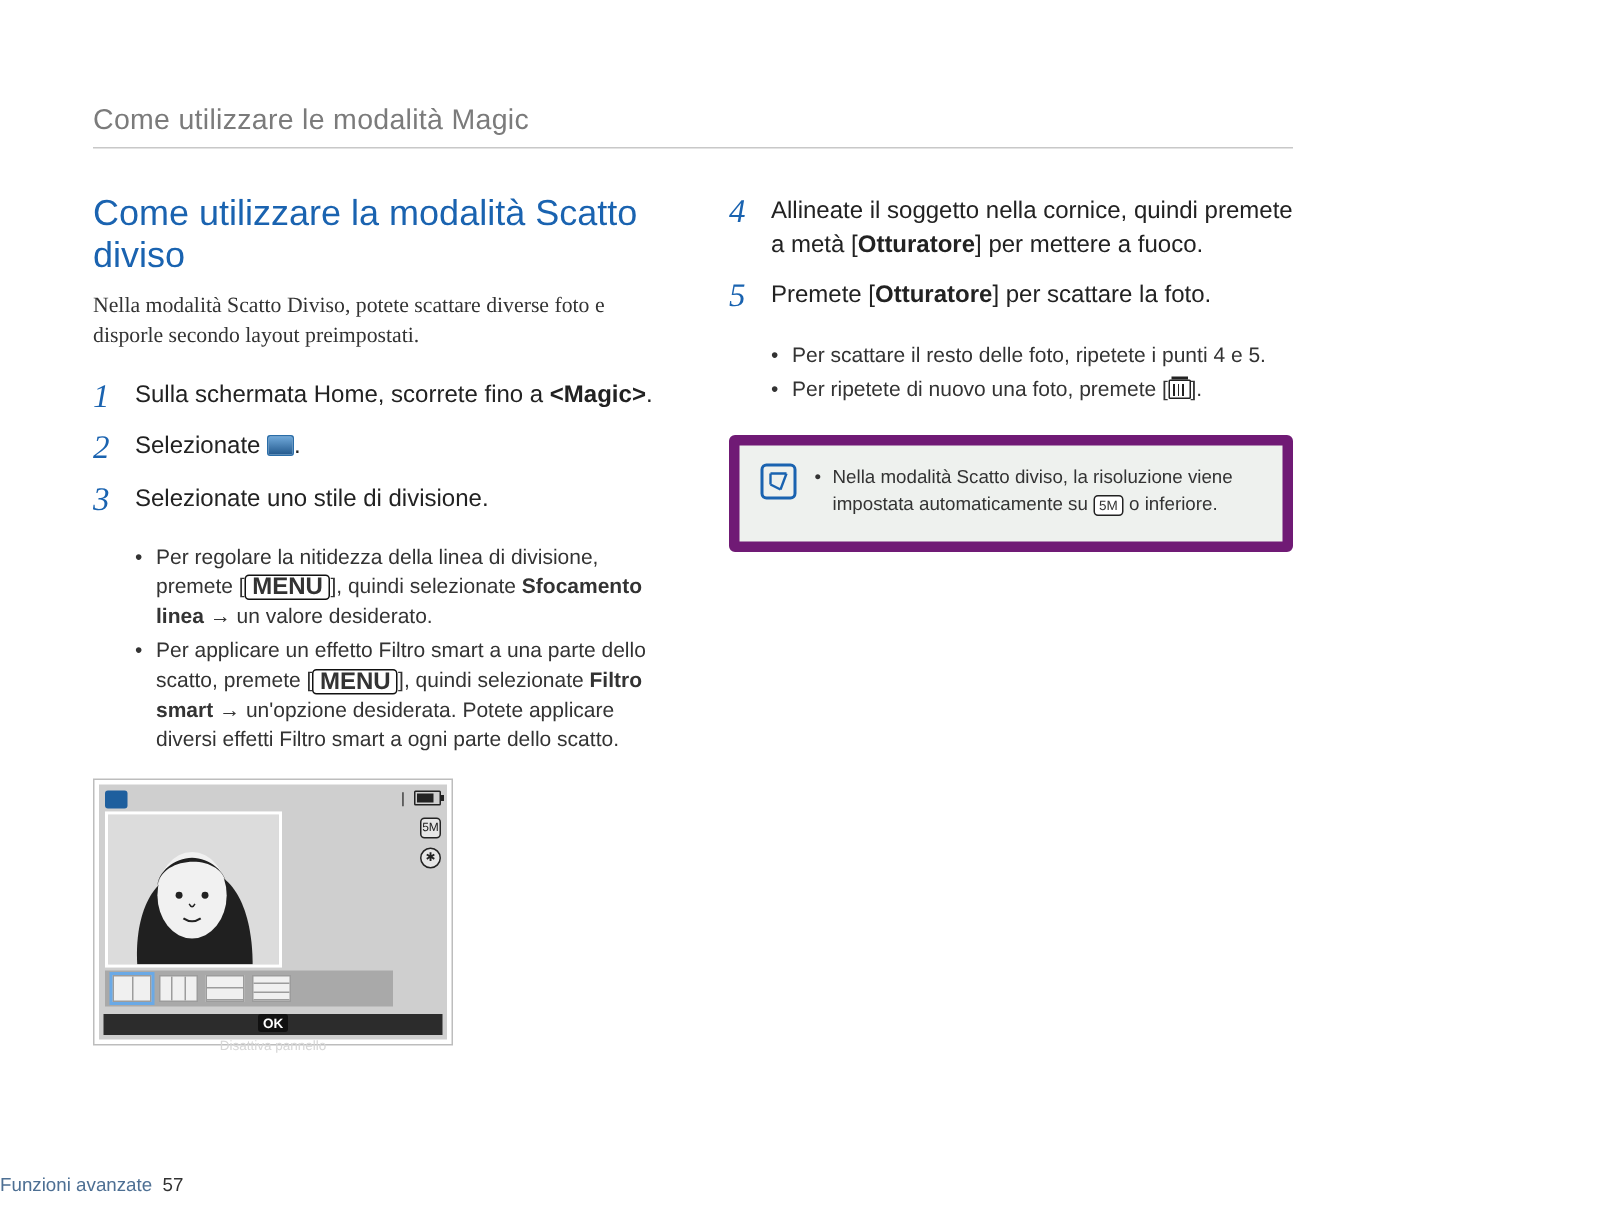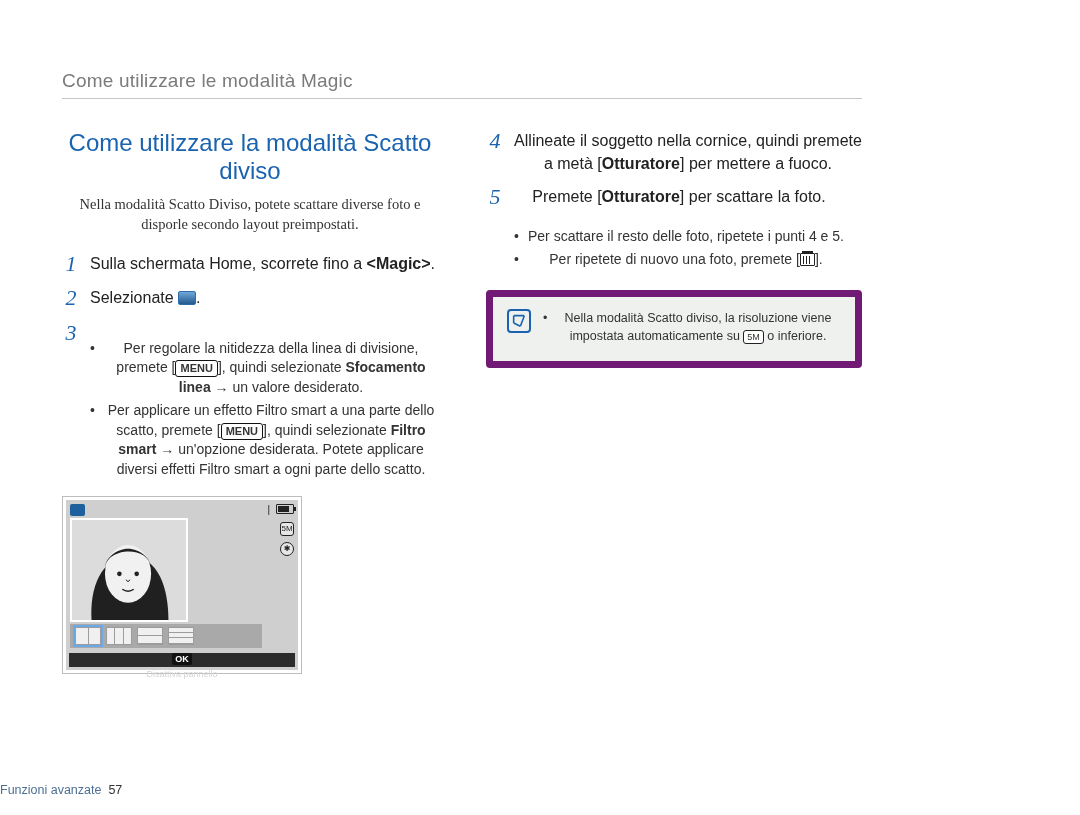--- a/index.html
+++ b/index.html
@@ -5,35 +5,35 @@
   * { box-sizing: border-box; margin: 0; padding: 0; }
   html, body { width: 1080px; height: 815px; background: #fff; }
   body { font-family: Arial, Helvetica, sans-serif; color: #222; position: relative; }
 
   .page { position: relative; width: 924px; height: 815px; padding: 70px 62px 40px 62px; }
 
   .breadcrumb { color: #7b7b7b; font-size: 19px; font-weight: 300; letter-spacing: .2px; margin-bottom: 6px; }
   .rule { border: 0; border-top: 1px solid #c8c8c8; margin-bottom: 30px; }
 
   .cols { display: flex; gap: 48px; }
-  .col { flex: 1 1 0; text-align: center; }
+  .col { flex: 1 1 0; }
 
   h1.section-title { color: #1a63b0; font-size: 24px; font-weight: 400; margin-bottom: 10px; }
   .intro { font-size: 14.5px; color: #333; line-height: 1.35; margin-bottom: 18px; font-family: Liberation Serif, serif; }
 
   .steps { list-style: none; }
   .step { display: flex; gap: 10px; margin-bottom: 10px; }
   .step-num { color: #1a63b0; font-style: italic; font-family: Georgia, 'Times New Roman', serif; font-size: 22px; line-height: 1.1; min-width: 18px; }
   .step-body { font-size: 16px; color: #222; line-height: 1.45; }
   .step-body b { font-weight: 700; }
   .sub { list-style: none; margin-top: 18px; }
   .sub li { font-size: 14px; color: #333; line-height: 1.4; padding-left: 14px; position: relative; margin-bottom: 4px; }
   .sub li::before { content: "•"; position: absolute; left: 0; top: 0; }
 
-  .menu-key { display:inline-block; border:1px solid #111; border-radius:3px; background:#fff; font-weight:700; font-size:11px; padding:0 4px; line-height:15px; vertical-align: middle; }
+  .menu-key { display:inline-block; border:1px solid #111; border-radius:3px; background:#fff; font-weight:700; font-size:16px; padding:0 4px; line-height:15px; vertical-align: middle; }
   .ok-key { display:inline-block; background:#111; color:#fff; font-weight:700; font-size:9px; padding:0 3px; border-radius:2px; line-height:12px; vertical-align: middle; }
   .icon-box { display:inline-block; width:18px; height:14px; border:1px solid #2a6da8; background:linear-gradient(#6fa8d9,#245a8e); border-radius:2px; vertical-align:-2px; }
   .inline-icon { display:inline-block; width:15px; height:13px; border:1px solid #222; border-radius:1px; vertical-align:-2px; }
   .inline-icon.trash { position:relative; }
   .inline-icon.trash::before { content:""; position:absolute; left:2px; right:2px; top:2px; bottom:1px; background:repeating-linear-gradient(90deg,#222 0,#222 1px,transparent 1px,transparent 3px); }
   .inline-icon.trash::after { content:""; position:absolute; left:1px; right:1px; top:-3px; height:2px; background:#222; }
   .arrow { font-weight:400; }
 
   
   .lcd-wrap { width: 240px; margin-top: 12px; border:1px solid #bdbdbd; background:#fff; padding:3px; }
@@ -93,20 +93,21 @@
         <li class="step">
           <div class="step-num">2</div>
           <div class="step-body">
             <span>Selezionate </span><span class="icon-box"></span><span>.</span>
           </div>
         </li>
 
         <li class="step">
           <div class="step-num">3</div>
           <div class="step-body">
+            <span>Selezionate uno stile di divisione.</span>
             <ul class="sub">
               <li>
                 <span>Per regolare la nitidezza della linea di divisione, premete [</span><span class="menu-key">MENU</span><span>], quindi selezionate </span><b>Sfocamento linea</b><span class="arrow"> → </span><span>un valore desiderato.</span>
               </li>
               <li>
                 <span>Per applicare un effetto Filtro smart a una parte dello scatto, premete [</span><span class="menu-key">MENU</span><span>], quindi selezionate </span><b>Filtro smart</b><span class="arrow"> → </span><span>un'opzione desiderata. Potete applicare diversi effetti Filtro smart a ogni parte dello scatto.</span>
               </li>
             </ul>
           </div>
         </li>

